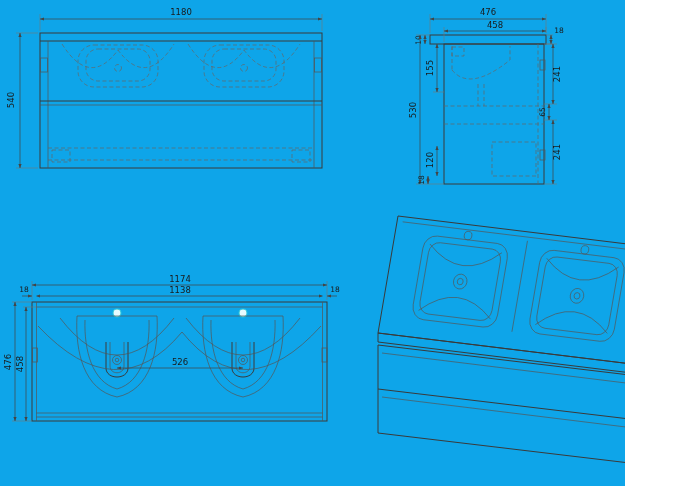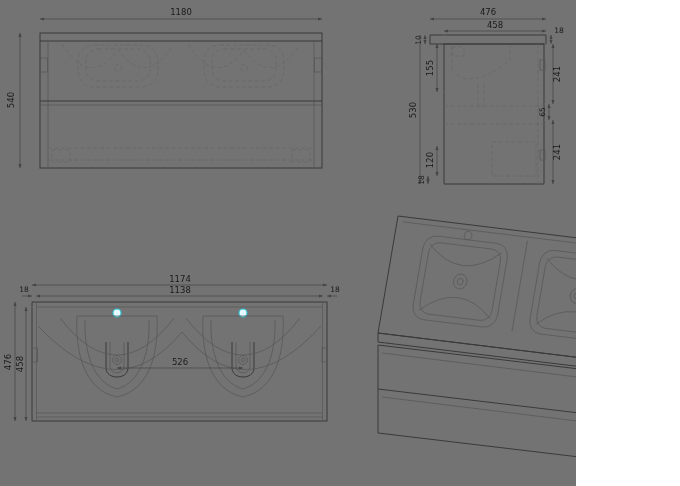--- a/index.html
+++ b/index.html
@@ -1,16 +1,16 @@
 <!DOCTYPE html>
 <html><head>
 <meta charset="utf-8">
 <style>
   html,body{margin:0;padding:0;background:#fff;}
-  .canvas{position:relative;width:576px;height:486px;background:#737373;overflow:hidden;
+  .canvas{position:relative;width:625px;height:486px;background:#0ea5e9;overflow:hidden;
           font-family:"DejaVu Sans", sans-serif;}
   svg text{font-family:"DejaVu Sans", sans-serif;font-size:8.5px;fill:#222;}
   .ln   {stroke:#3a3a3a;stroke-width:1;fill:none;}
   .thin {stroke:#555;stroke-width:.7;fill:none;}
   .dash {stroke:#666;stroke-width:.7;fill:none;stroke-dasharray:4 2.5;}
   .dim  {stroke:#444;stroke-width:.7;fill:none;}
   .ext  {stroke:#777;stroke-width:.6;fill:none;}
   .dimtxt{font-size:8.5px;fill:#1a1a1a;}
   .small {font-size:7.5px;}
 </style>

